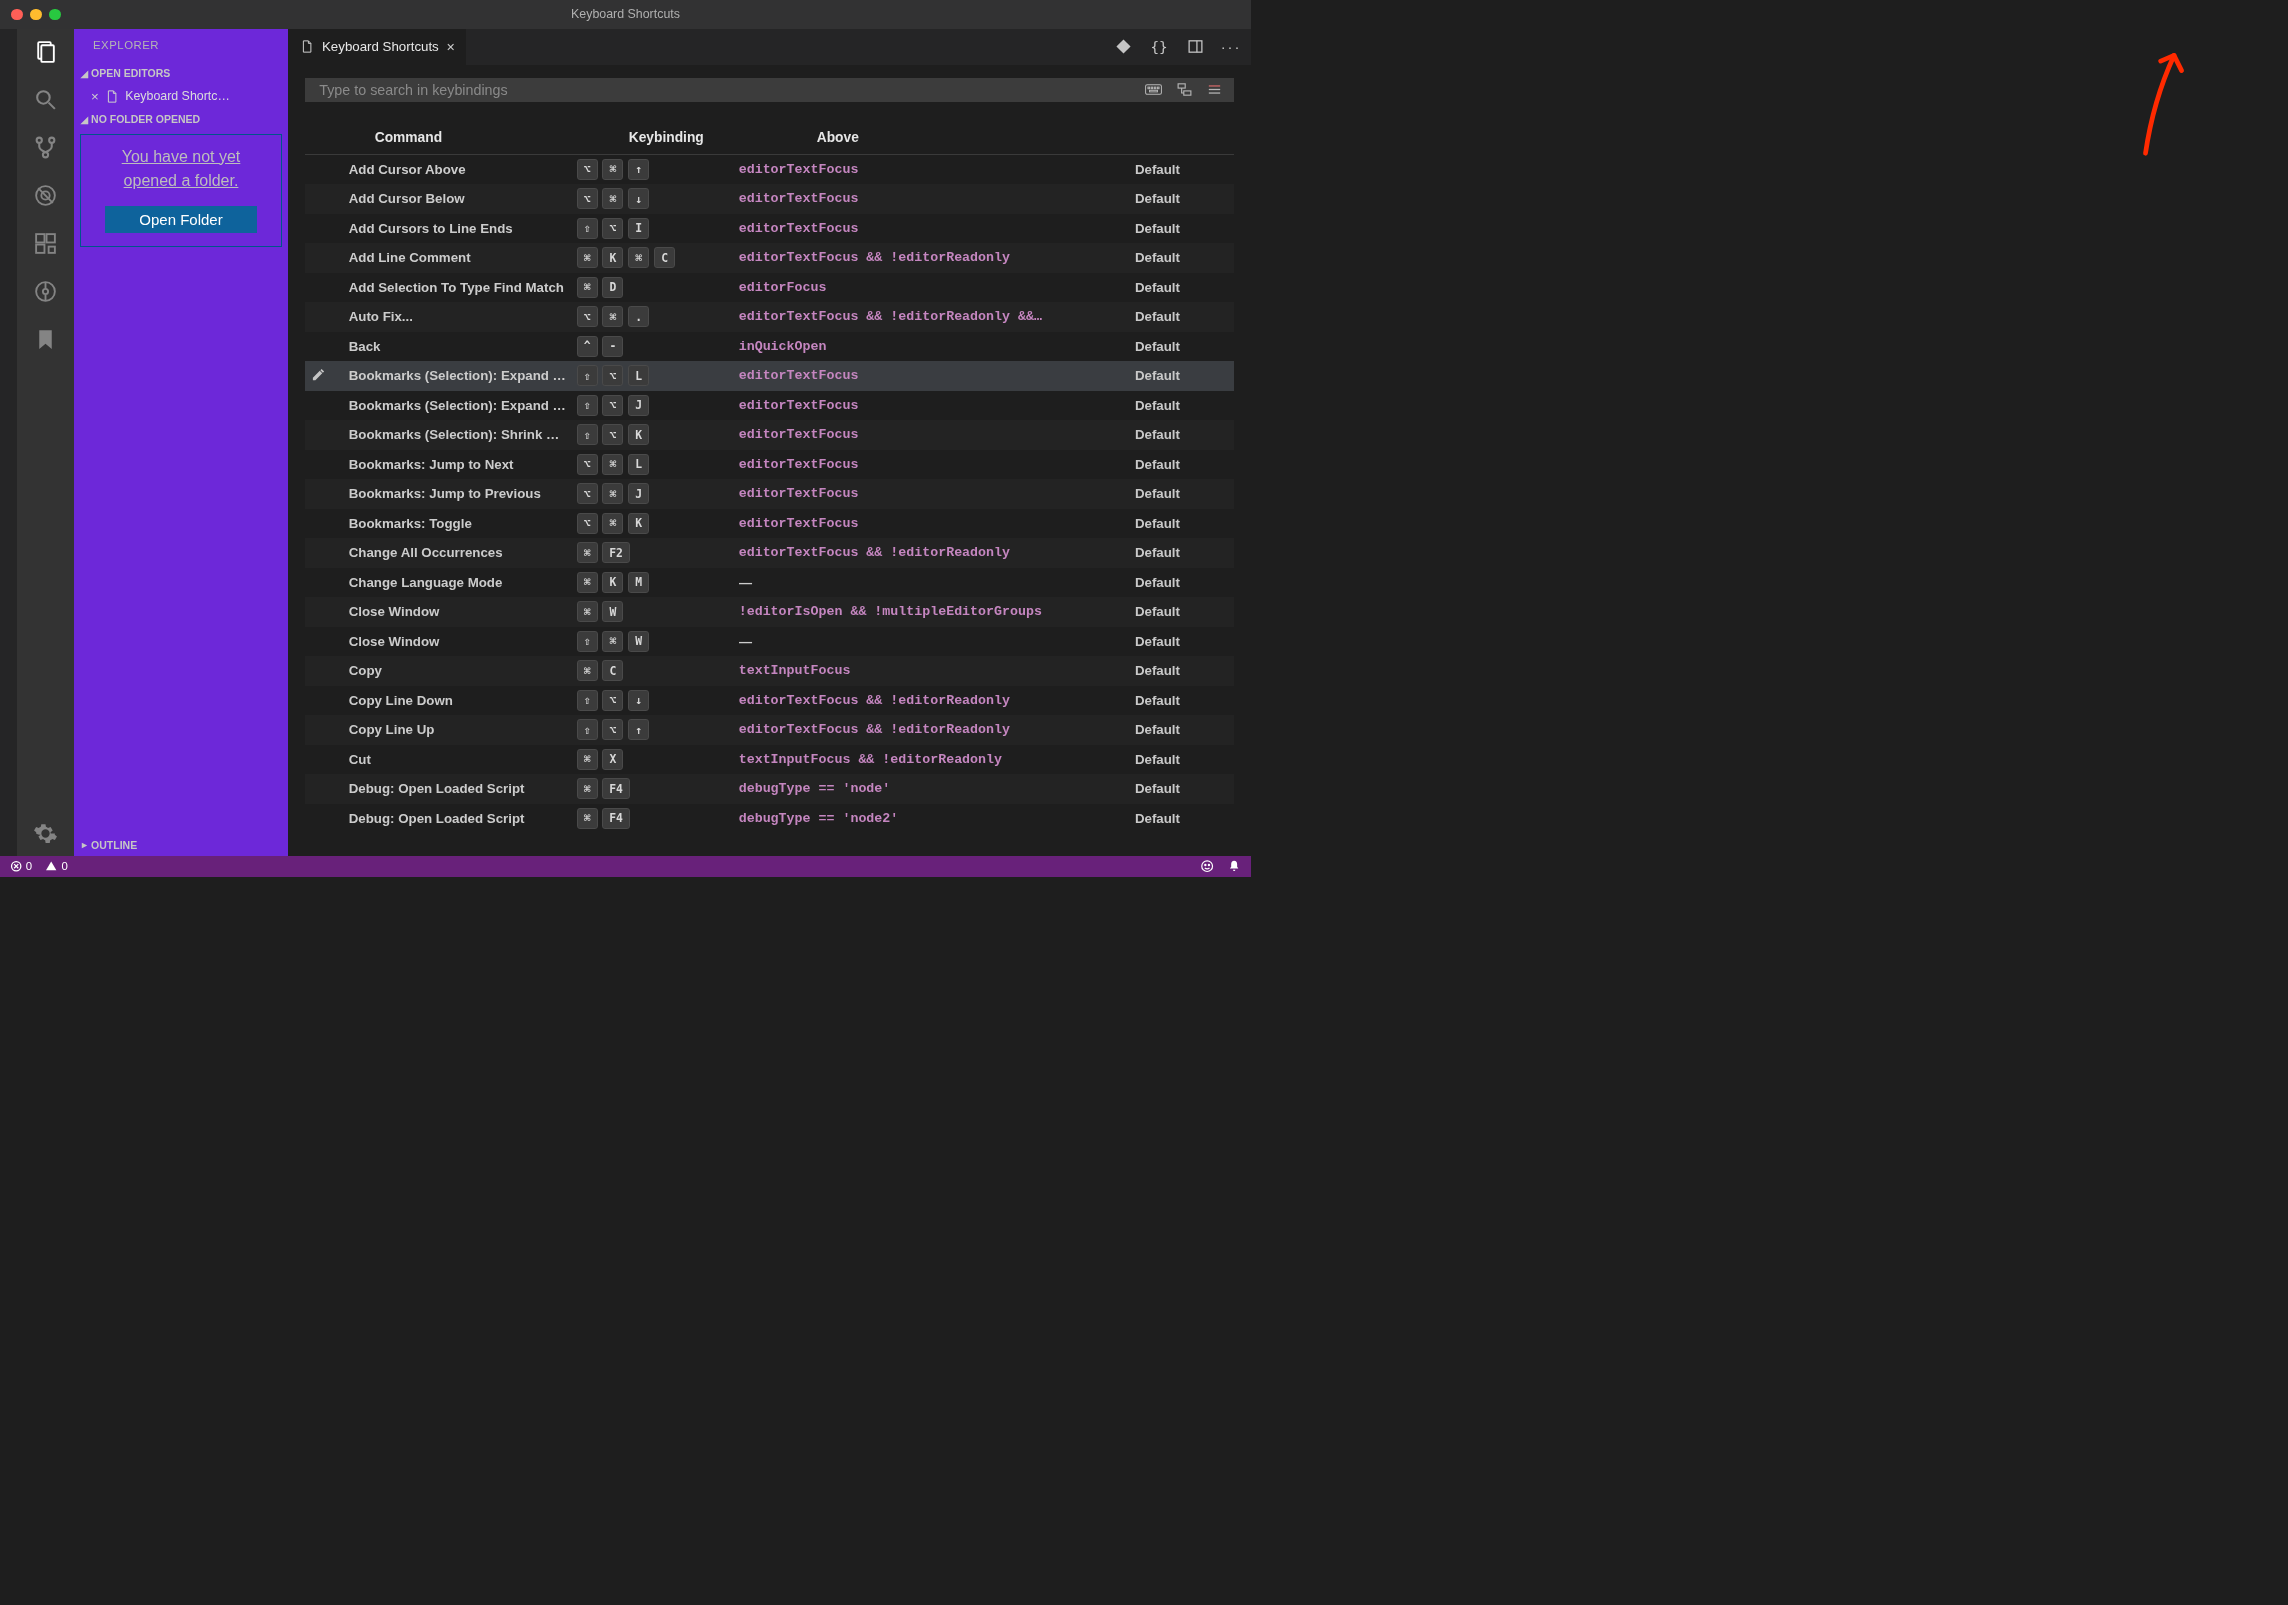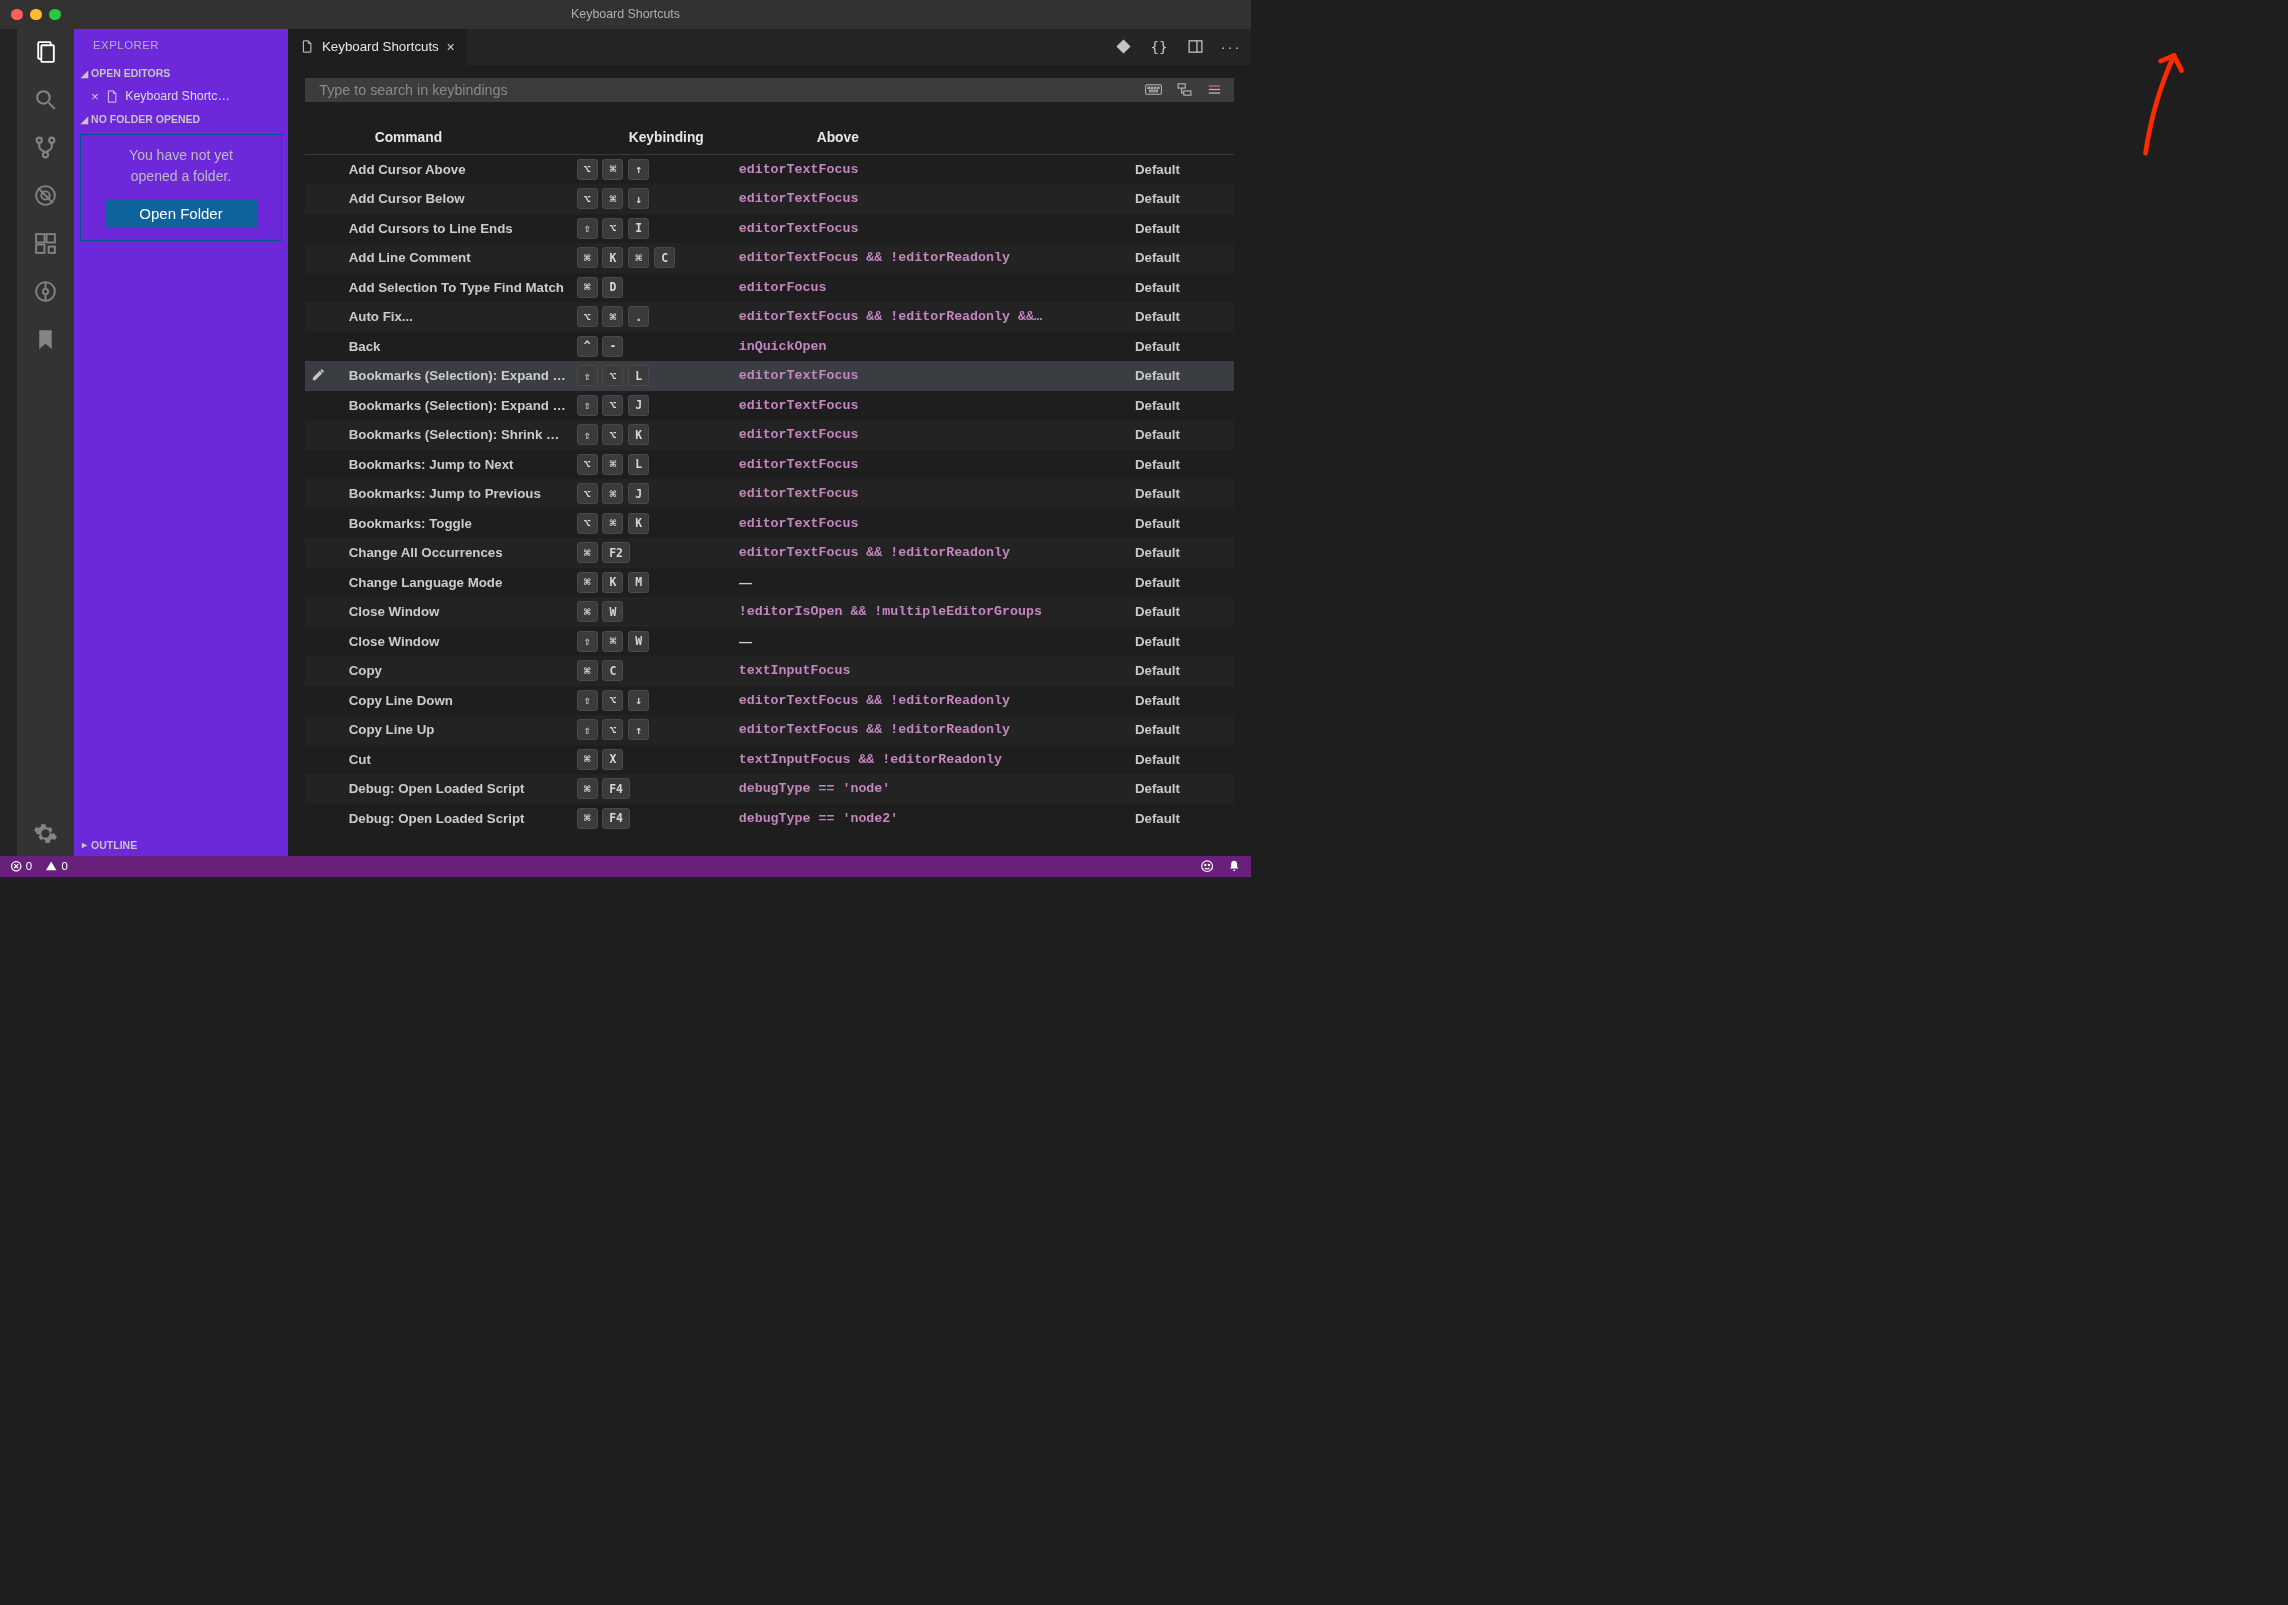--- a/index.html
+++ b/index.html
@@ -100,21 +100,21 @@
   }
   .open-editor-item .close-x { color:#cfcfcf; font-size:13.3px; cursor:pointer; }
   .file-icon { width:15px; height:15px; }
   .no-folder-box {
     margin: 3.8px 5.7px;
     border: 1px solid #00568a;
     padding: 9.5px 7.6px 13.3px 7.6px;
     text-align: center;
     color: #bdbdbd;
   }
-  .no-folder-box p { font-size: 14px; line-height: 1.5; }
+  .no-folder-box p { font-size: 16px; line-height: 1.5; text-decoration: underline; }
   .open-folder-btn {
     margin-top: 13.3px;
     background: #0e639c;
     color: #ffffff;
     border: none;
     width: 152px;
     height: 27px;
     font-size: 15px;
     cursor: pointer;
   }

